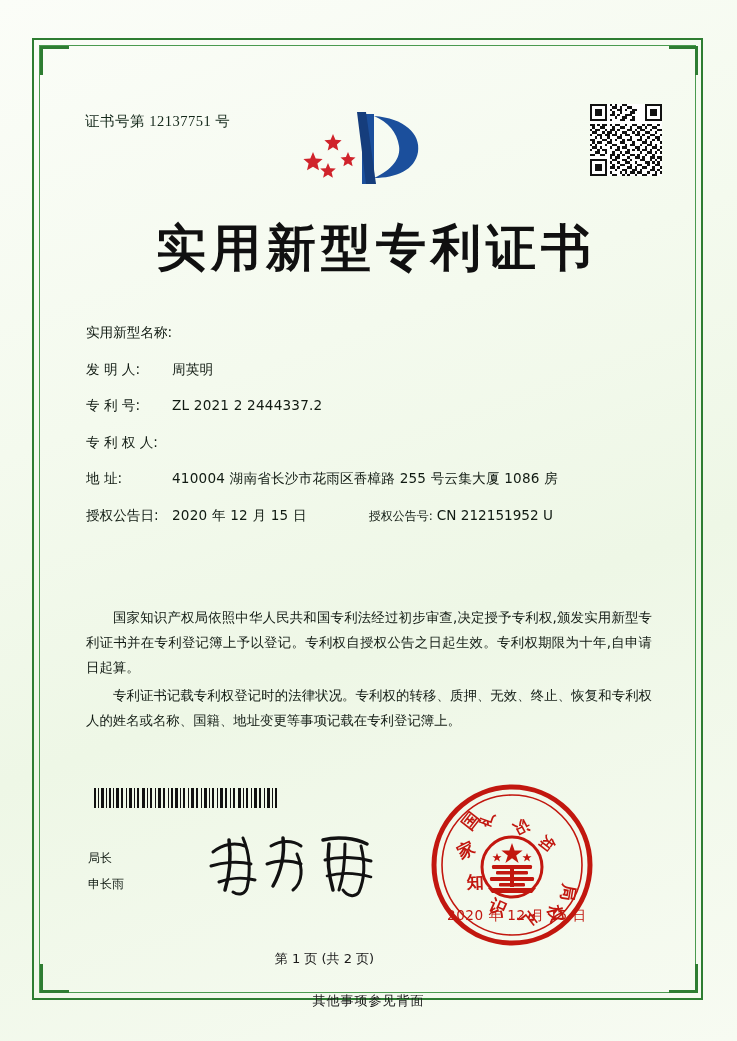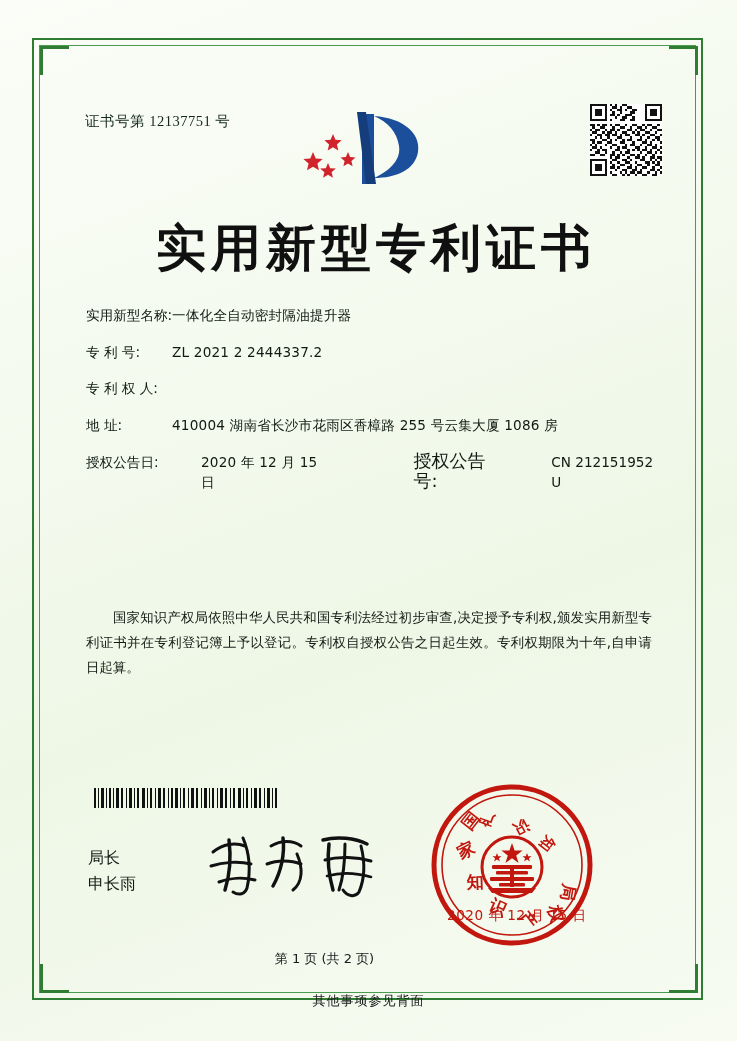--- a/index.html
+++ b/index.html
@@ -84,21 +84,21 @@
     font-weight: bold;
     font-size: 50px;
     letter-spacing: 5px;
     color: #101010;
     margin-left: 16px;
   }
 
   
   .fields {
     position: absolute;
-    left: 86px; top: 305px;
+    left: 86px; top: 322px;
     width: 570px;
   }
   .field-row {
     display: flex;
     align-items: baseline;
     margin-bottom: 16.5px;
     font-size: 14.6px;
     color: #101a12;
     line-height: 20px;
   }
@@ -110,29 +110,28 @@
     font-size: 13.6px;
     letter-spacing: 0px;
   }
   .field-value {
     font-family: "DejaVu Sans", sans-serif;
     font-size: 13.6px;
     letter-spacing: 0.2px;
   }
   .field-row.dual {
     justify-content: flex-start;
-    gap: 29px;
   }
   .dual-second-label {
     margin-left: 62px;
     font-family: "DejaVu Sans", sans-serif;
-    font-size: 18px;
+    font-size: 12px;
   }
   .dual-second-value {
-    margin-left: 22px;
+    margin-left: 4px;
     font-family: "DejaVu Sans", sans-serif;
     font-size: 13.6px;
   }
 
   
   .paragraphs {
     position: absolute;
     left: 86px; top: 603px;
     width: 566px;
     font-family: "DejaVu Sans", sans-serif;
@@ -151,21 +150,21 @@
     position: absolute;
     left: 94px; top: 788px;
     width: 186px; height: 20px;
   }
 
   
   .sig-block {
     position: absolute;
     left: 88px; top: 845px;
     font-family: Liberation Serif, serif;
-    font-size: 16px;
+    font-size: 12px;
     line-height: 26px;
     color: #101a12;
   }
   .sig-script {
     position: absolute;
     left: 205px; top: 830px;
     width: 190px; height: 72px;
   }
 
   
@@ -449,23 +448,26 @@
       </g>
     </svg>
   </div>
 
   <div class="title">实用新型专利证书</div>
 
   <div class="fields">
 
     <div class="field-row">
       <span class="field-label">实用新型名称:</span>
-      <span class="field-value">一体化全自动密封隔油提升器</span>
     </div>
 
+    <div class="field-row">
+      <span class="field-label">发 明 人:</span>
+      <span class="field-value">周英明</span>
+    </div>
 
     <div class="field-row">
       <span class="field-label">专 利 号:</span>
       <span class="field-value">ZL 2021 2 2444337.2</span>
     </div>
 
 
     <div class="field-row">
       <span class="field-label">专 利 权 人:</span>
     </div>
@@ -479,20 +481,21 @@
       <span class="field-label">授权公告日:</span>
       <span class="field-value">2020 年 12 月 15 日</span>
       <span class="dual-second-label">授权公告号:</span>
       <span class="dual-second-value">CN 212151952 U</span>
     </div>
 
   </div>
 
   <div class="paragraphs">
     <p>国家知识产权局依照中华人民共和国专利法经过初步审查,决定授予专利权,颁发实用新型专利证书并在专利登记簿上予以登记。专利权自授权公告之日起生效。专利权期限为十年,自申请日起算。</p>
+    <p>专利证书记载专利权登记时的法律状况。专利权的转移、质押、无效、终止、恢复和专利权人的姓名或名称、国籍、地址变更等事项记载在专利登记簿上。</p>
   </div>
 
   <div class="barcode">
     <svg viewBox="0 0 186 20" width="186" height="20" shape-rendering="crispEdges" aria-hidden="true">
       <g fill="#111">
         <rect x="0" y="0" width="2" height="20"></rect>
           <rect x="4" y="0" width="1" height="20"></rect>
         <rect x="7" y="0" width="3" height="20"></rect>
           <rect x="12" y="0" width="1" height="20"></rect>
         <rect x="15" y="0" width="2" height="20"></rect>

